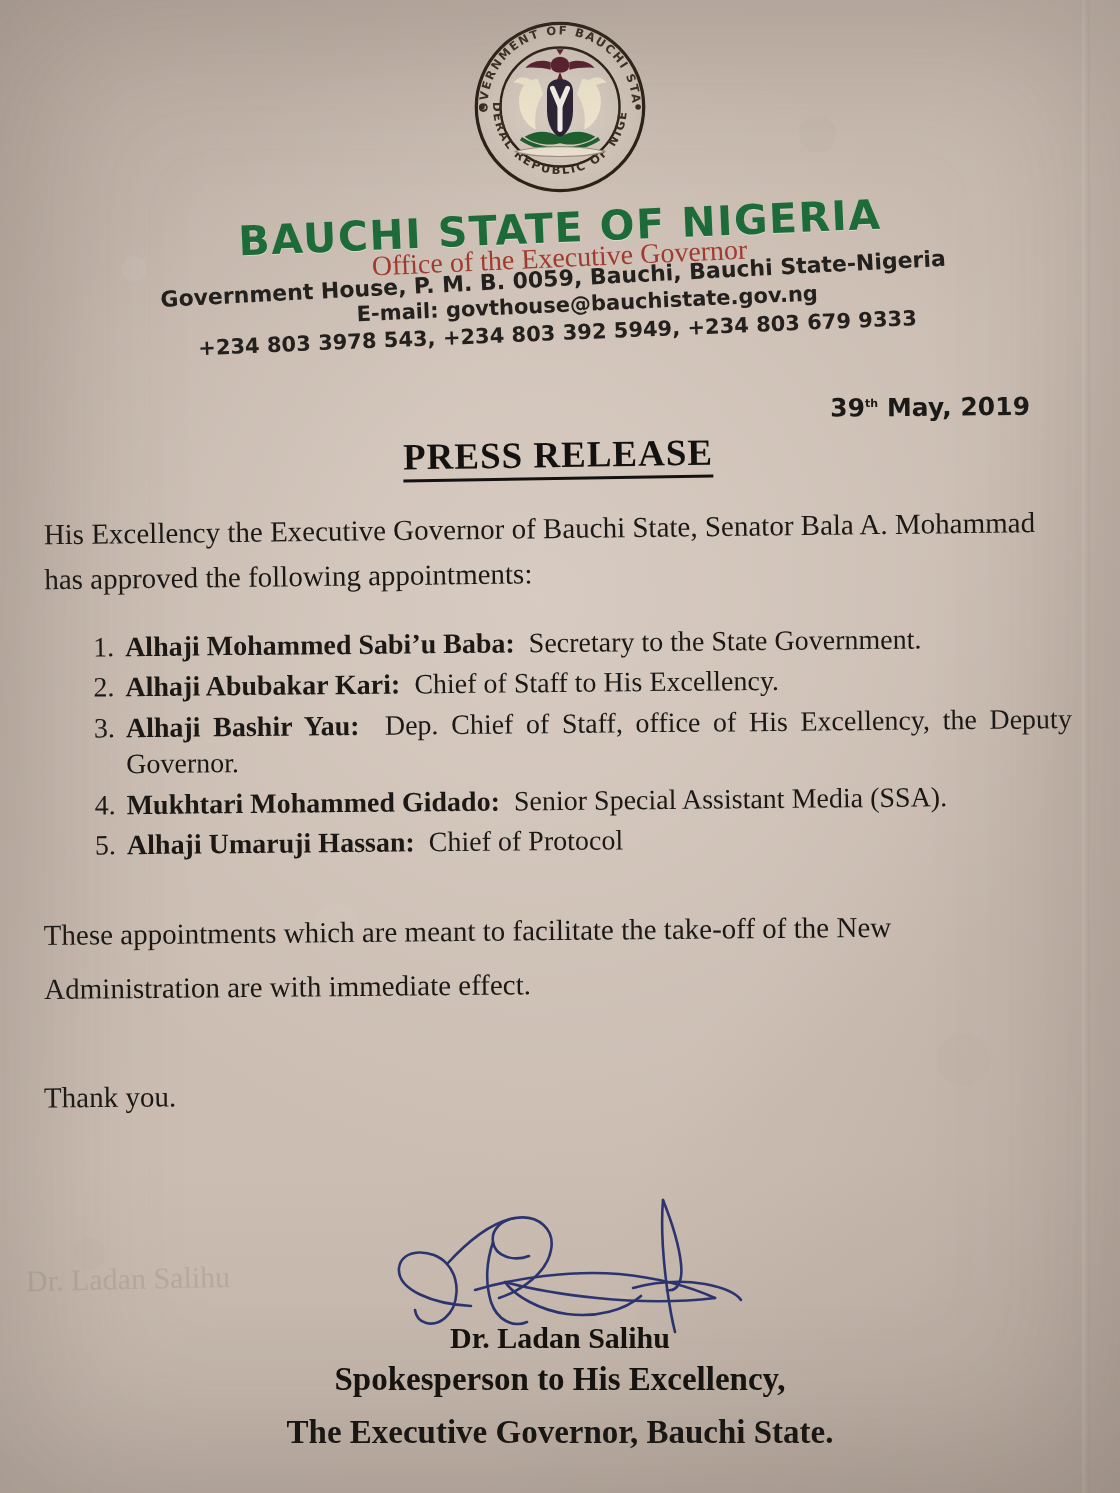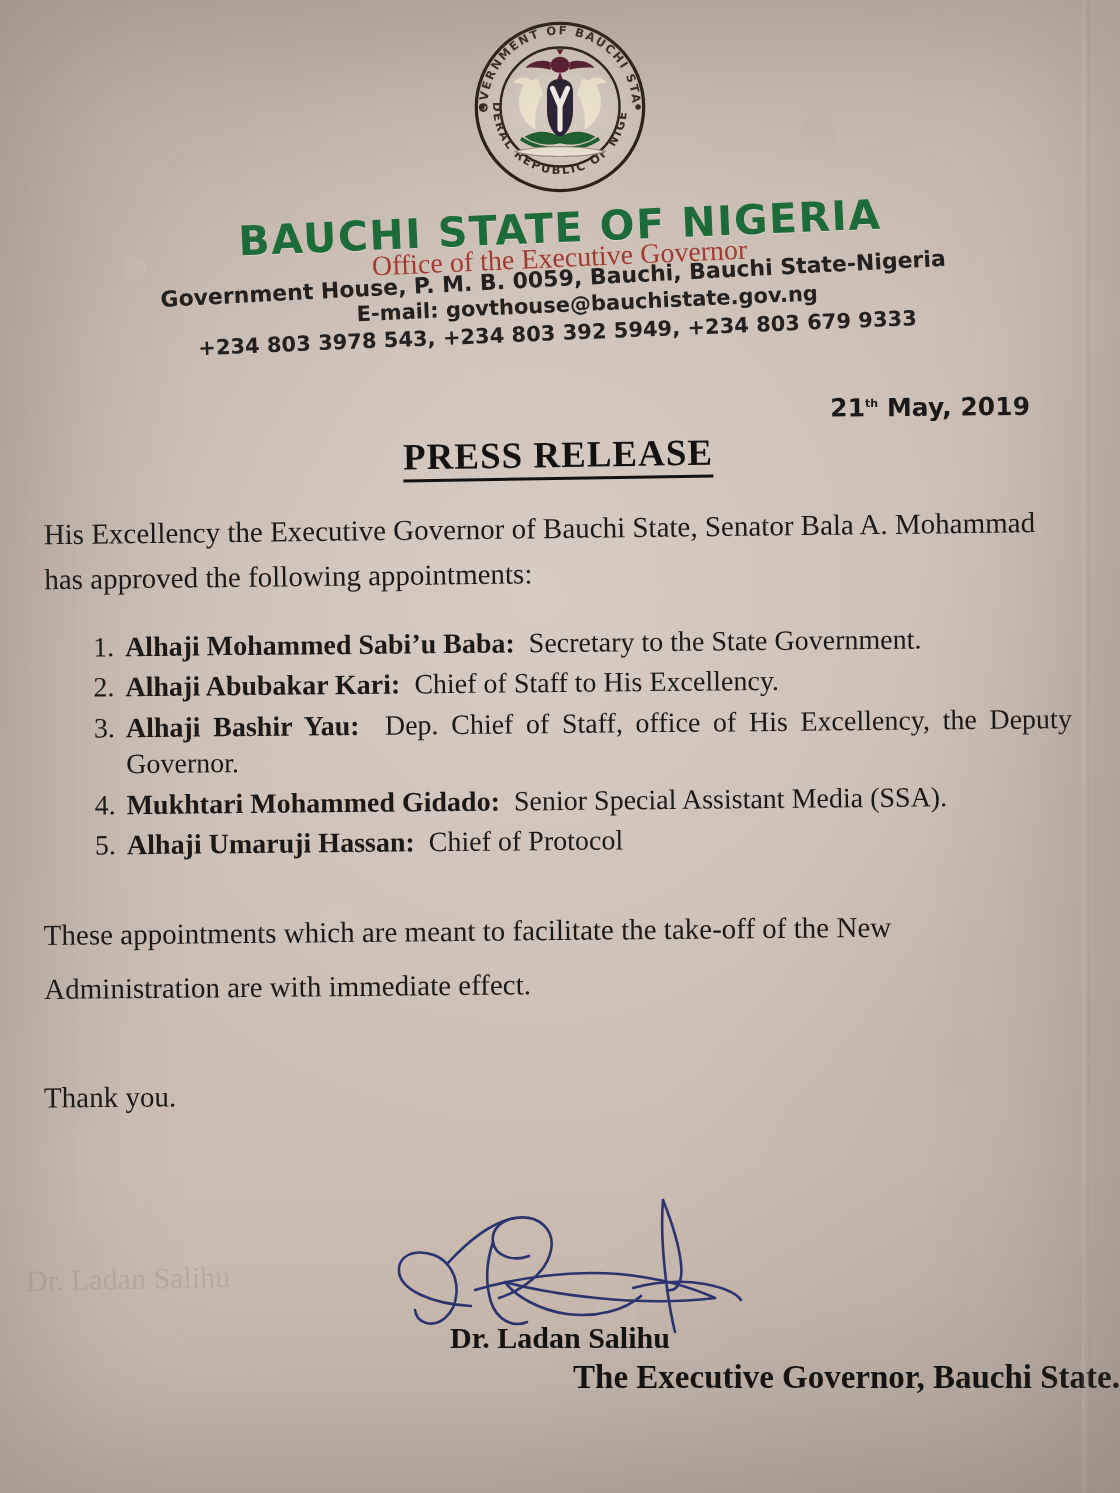--- a/index.html
+++ b/index.html
@@ -188,21 +188,21 @@
     color: #15120f;
     position: relative;
     z-index: 1;
   }
   .sig-role1, .sig-role2 {
     font-family: "Liberation Serif", serif;
     font-weight: 700;
     color: #15120f;
   }
   .sig-role1 { font-size: 33px; margin-top: 6px; }
-  .sig-role2 { font-size: 33px; margin-top: 4px; text-align: right; }
+  .sig-role2 { font-size: 33px; margin-top: 16px; }
 
   
   .showthrough {
     position: absolute;
     left: 26px; top: 1262px;
     font-family: "Liberation Serif", serif;
     font-size: 30px;
     color: rgba(120,104,94,.20);
     transform: rotate(-1.2deg);
     pointer-events: none;
@@ -267,21 +267,21 @@
 
     <div class="org-name">BAUCHI STATE OF NIGERIA</div>
     <div class="office-line">Office of the Executive Governor</div>
     <div class="contact contact-1">Government House, P. M. B. 0059,  Bauchi, Bauchi State-Nigeria</div>
     <div class="contact contact-2">E-mail: govthouse@bauchistate.gov.ng</div>
     <div class="contact contact-3">+234 803 3978 543, +234 803 392 5949, +234 803 679 9333</div>
   </div>
 
   <div class="doc-body">
 
-    <div class="date"><span>21</span><sup>th</sup><span> May, 2019</span></div>
+    <div class="date"><span>39</span><sup>th</sup><span> May, 2019</span></div>
 
     <div class="title"><span>PRESS RELEASE</span></div>
 
     <p class="intro">His Excellency the Executive Governor of Bauchi State, Senator Bala A. Mohammad has approved the following appointments:</p>
 
     <ol class="appointments">
       <li><span class="nm">Alhaji Mohammed Sabi’u Baba:</span>&nbsp; <span class="role">Secretary to the State Government.</span></li>
       <li><span class="nm">Alhaji Abubakar Kari:</span>&nbsp; <span class="role">Chief of Staff to His Excellency.</span></li>
       <li><span class="nm">Alhaji Bashir Yau:</span>&nbsp; <span class="role">Dep. Chief of Staff, office of His Excellency, the Deputy Governor.</span></li>
       <li><span class="nm">Mukhtari Mohammed Gidado:</span>&nbsp; <span class="role">Senior Special Assistant Media (SSA).</span></li>
@@ -306,20 +306,21 @@
           <path d="M340,120 C306,124 262,124 222,120 C184,116 152,110 130,104"></path>
           <path d="M130,104 C140,118 164,132 192,136 C222,140 250,132 266,118"></path>
           <path d="M288,22 C286,46 288,80 292,110 C295,132 298,146 300,154"></path>
           <path d="M288,22 C296,42 304,66 306,86 C308,104 302,114 292,112"></path>
           <path d="M258,110 C280,104 306,102 330,106 C350,110 362,116 366,122"></path>
         </g>
       </svg>
     </div>
 
     <div class="sig-name">Dr. Ladan Salihu</div>
+    <div class="sig-role1">Spokesperson to His Excellency,</div>
     <div class="sig-role2">The Executive Governor, Bauchi State.</div>
   </div>
 
   <div class="showthrough">Dr. Ladan Salihu</div>
 
   <div class="crease"></div>
   <div class="vignette"></div>
 </div>
 
 </body></html>

